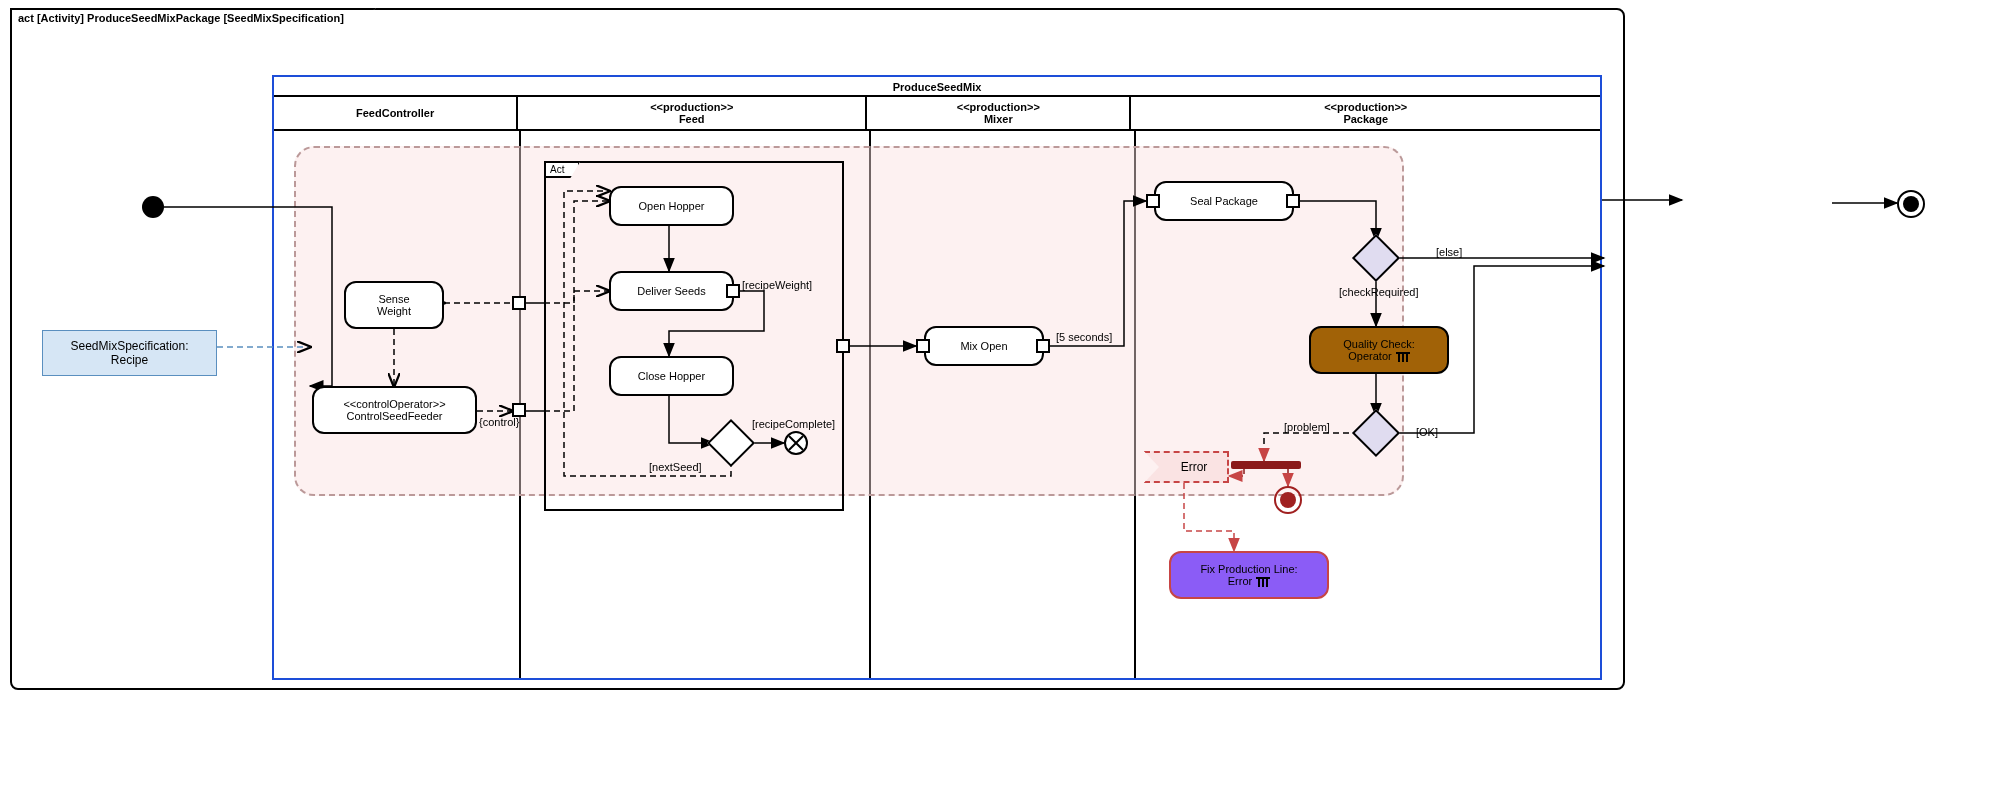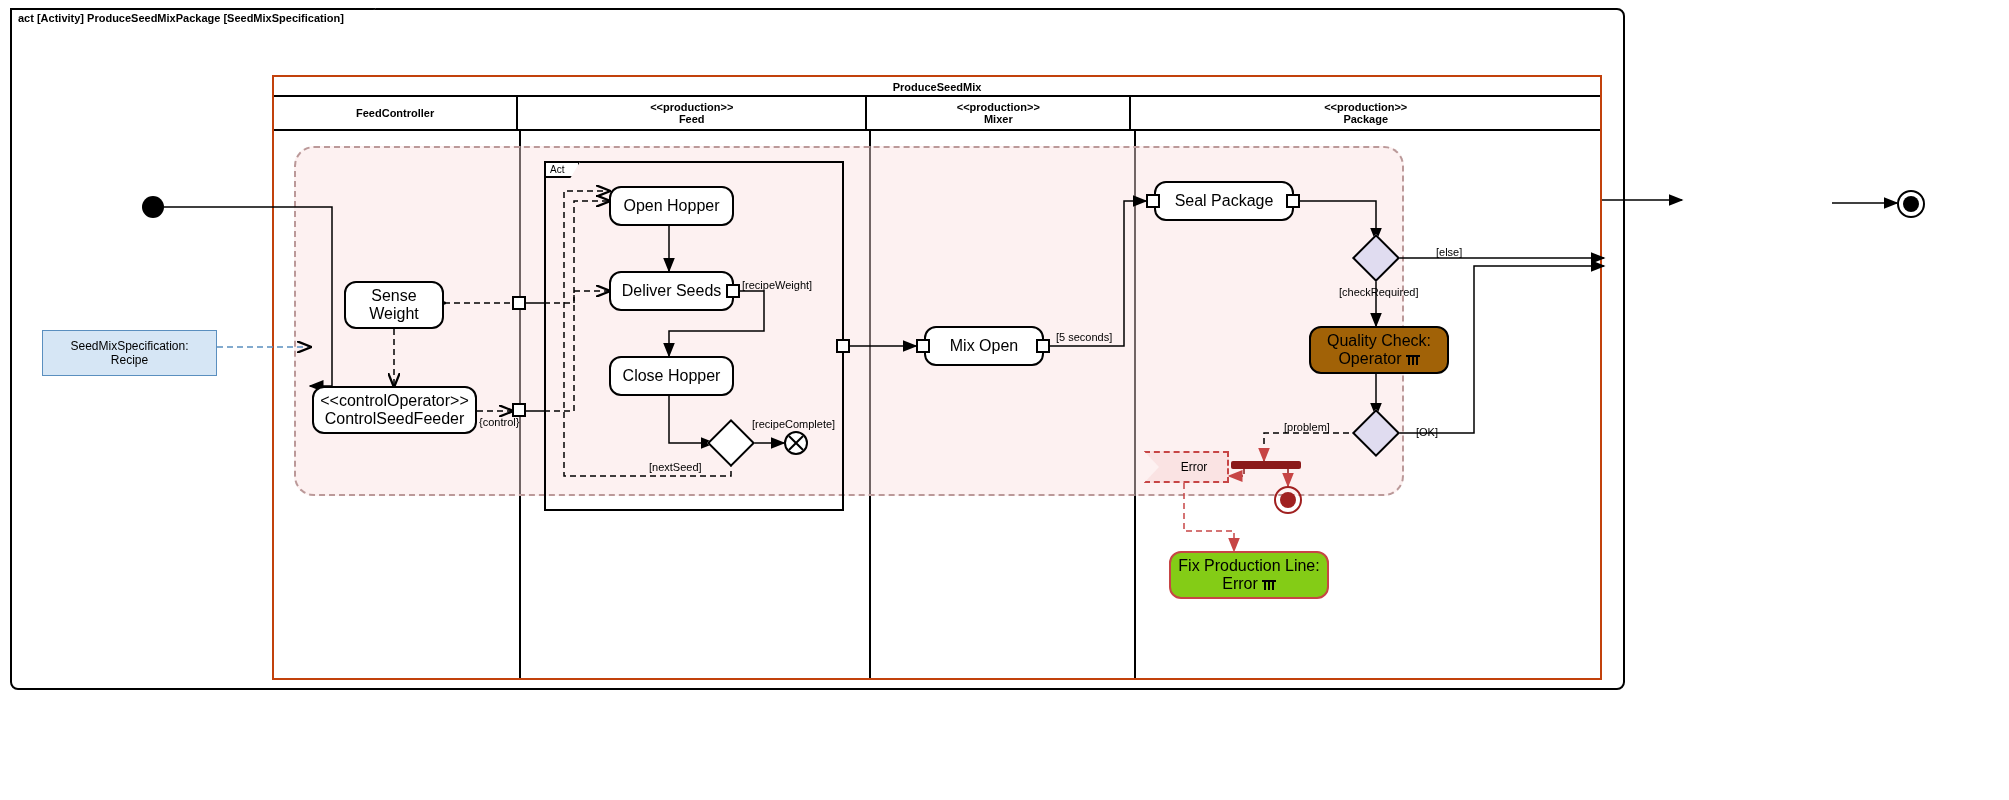--- a/index.html
+++ b/index.html
@@ -1,29 +1,29 @@
 <!DOCTYPE html>
 <html><head>
 <meta charset="utf-8">
 <style>
   * { box-sizing: border-box; margin: 0; padding: 0; }
   body { font-family: Arial, sans-serif; font-size: 11px; background: #fff; width: 2009px; height: 800px; position: relative; }
   .frame { position: absolute; left: 10px; top: 8px; width: 1615px; height: 682px; border: 2px solid #000; border-radius: 8px; }
   .frame-tab { position: absolute; left: -2px; top: -2px; border: 2px solid #000; border-bottom: none; background: #fff; font-weight: bold; padding: 2px 30px 2px 6px; clip-path: polygon(0 0, 100% 0, calc(100% - 20px) 100%, 0 100%); z-index: 2; }
-  .swimlane-container { position: absolute; left: 260px; top: 65px; width: 1330px; height: 605px; border: 2px solid #c2410c; }
+  .swimlane-container { position: absolute; left: 260px; top: 65px; width: 1330px; height: 605px; border: 2px solid #1d4ed8; }
   .swim-title { text-align: center; font-weight: bold; border-bottom: 2px solid #000; height: 20px; line-height: 20px; }
   .lanes-header { display: flex; border-bottom: 2px solid #000; height: 34px; }
   .lane-h { border-right: 2px solid #000; text-align: center; font-weight: bold; display: flex; flex-direction: column; justify-content: center; line-height: 1.1; }
   .lane-h:last-child { border-right: none; }
   .lanes-body { position: relative; height: 547px; }
   .lane-div { position: absolute; top: 0; bottom: 0; border-right: 2px solid #000; }
   .region { position: absolute; border: 2px dashed #b99; border-radius: 20px; background: rgba(250, 225, 225, 0.45); }
-  .action { position: absolute; border: 2px solid #000; border-radius: 12px; background: #fff; display: flex; align-items: center; justify-content: center; text-align: center; padding: 4px; z-index: 5; font-size: 16px; }
+  .action { position: absolute; border: 2px solid #000; border-radius: 12px; background: #fff; display: flex; align-items: center; justify-content: center; text-align: center; padding: 4px; z-index: 5; font-size: 11px; }
   .action.purple { background: #a16207; }
-  .action.red { background: #84cc16; border-color: #c74545; }
+  .action.red { background: #8b5cf6; border-color: #c74545; }
   .pin { position: absolute; width: 14px; height: 14px; border: 2px solid #000; background: #fff; z-index: 6; }
   .initial { position: absolute; width: 22px; height: 22px; background: #000; border-radius: 50%; z-index: 5; }
   .final { position: absolute; width: 28px; height: 28px; border: 2px solid #000; border-radius: 50%; display: flex; align-items: center; justify-content: center; z-index: 5; }
   .final::after { content: ''; width: 16px; height: 16px; background: #000; border-radius: 50%; }
   .final.red { border-color: #a02020; }
   .final.red::after { background: #a02020; }
   .diamond { position: absolute; width: 34px; height: 34px; border: 2px solid #000; background: #fff; transform: rotate(45deg); z-index: 5; }
   .diamond.purple { background: #e0dcf0; }
   .flowfinal { position: absolute; width: 24px; height: 24px; border: 2px solid #000; border-radius: 50%; background: #fff; z-index: 5; }
   .flowfinal::before, .flowfinal::after { content:''; position:absolute; left: 50%; top: 50%; width: 20px; height: 2px; background:#000; }

